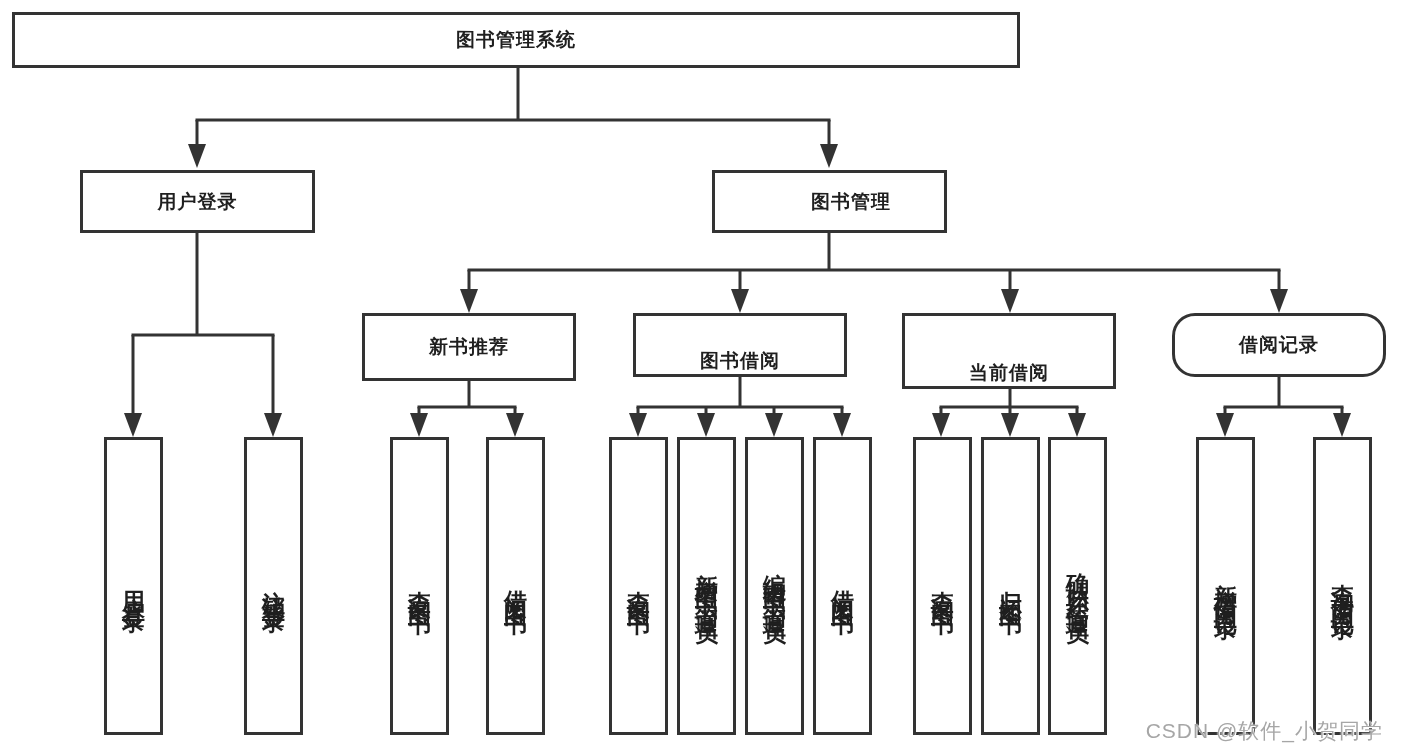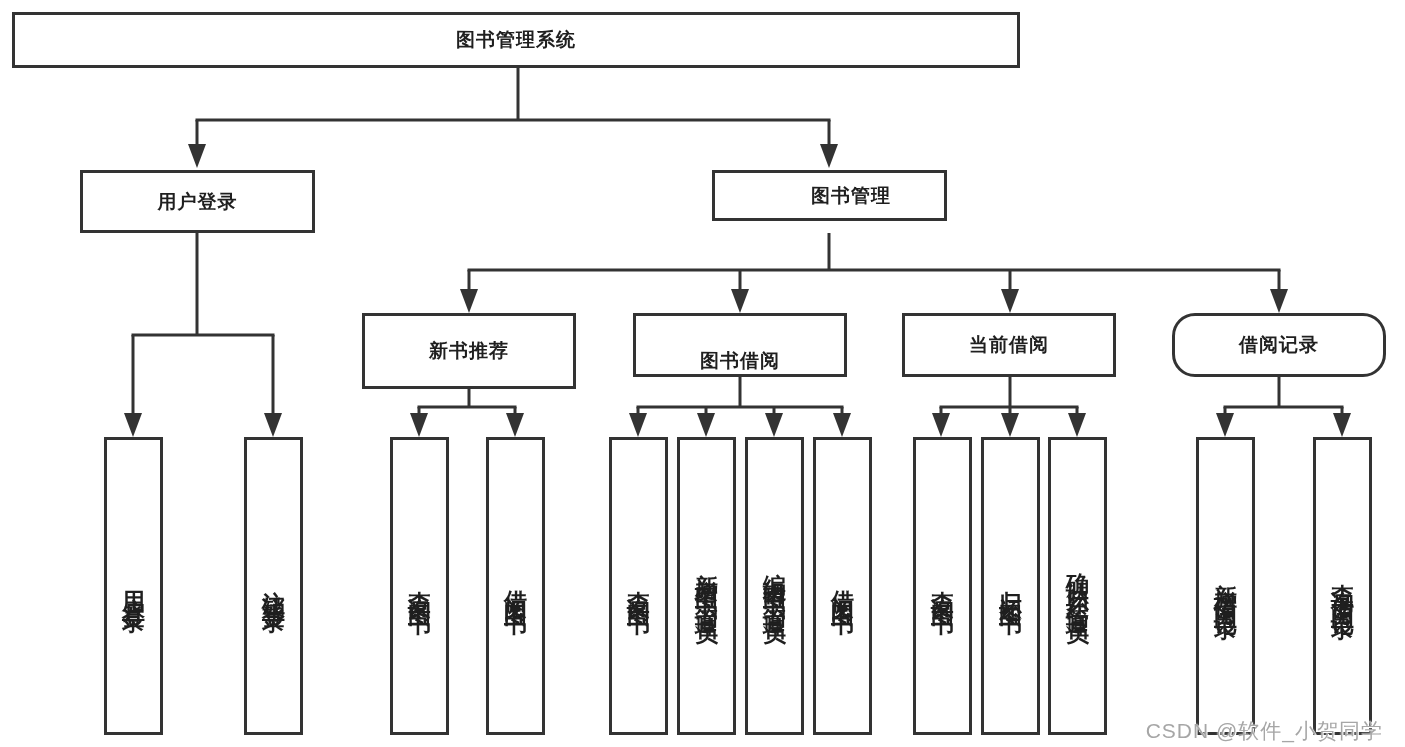--- a/index.html
+++ b/index.html
@@ -88,31 +88,31 @@
       <polygon points="1333,413 1351,413 1342,437" fill="#333333"></polygon>
     </svg>
 
   <div class="node hbox" style="left:12px;top:12px;width:1008px;height:56px;">
     <span>图书管理系统</span>
   </div>
 
   <div class="node hbox" style="left:80px;top:170px;width:235px;height:63px;">
     <span>用户登录</span>
   </div>
-  <div class="node hbox" style="left:712px;top:170px;width:235px;height:51px;padding-left:43px;">
+  <div class="node hbox" style="left:712px;top:170px;width:235px;height:63px;padding-left:43px;">
     <span>图书管理</span>
   </div>
 
-  <div class="node hbox" style="left:362px;top:313px;width:214px;height:76px;">
+  <div class="node hbox" style="left:362px;top:313px;width:214px;height:68px;">
     <span>新书推荐</span>
   </div>
   <div class="node hbox" style="left:633px;top:313px;width:214px;height:64px;align-items:flex-end;">
     <span>图书借阅</span>
   </div>
-  <div class="node hbox" style="left:902px;top:313px;width:214px;height:64px;">
+  <div class="node hbox" style="left:902px;top:313px;width:214px;height:76px;align-items:flex-end;">
     <span>当前借阅</span>
   </div>
   <div class="node hbox" style="left:1172px;top:313px;width:214px;height:64px;border-radius:23px;">
     <span>借阅记录</span>
   </div>
 
   <div class="node vbox" style="left:104px;top:437px;width:59px;height:298px;">
     <span class="vlabel">用户登录</span>
   </div>
   <div class="node vbox" style="left:244px;top:437px;width:59px;height:298px;">

